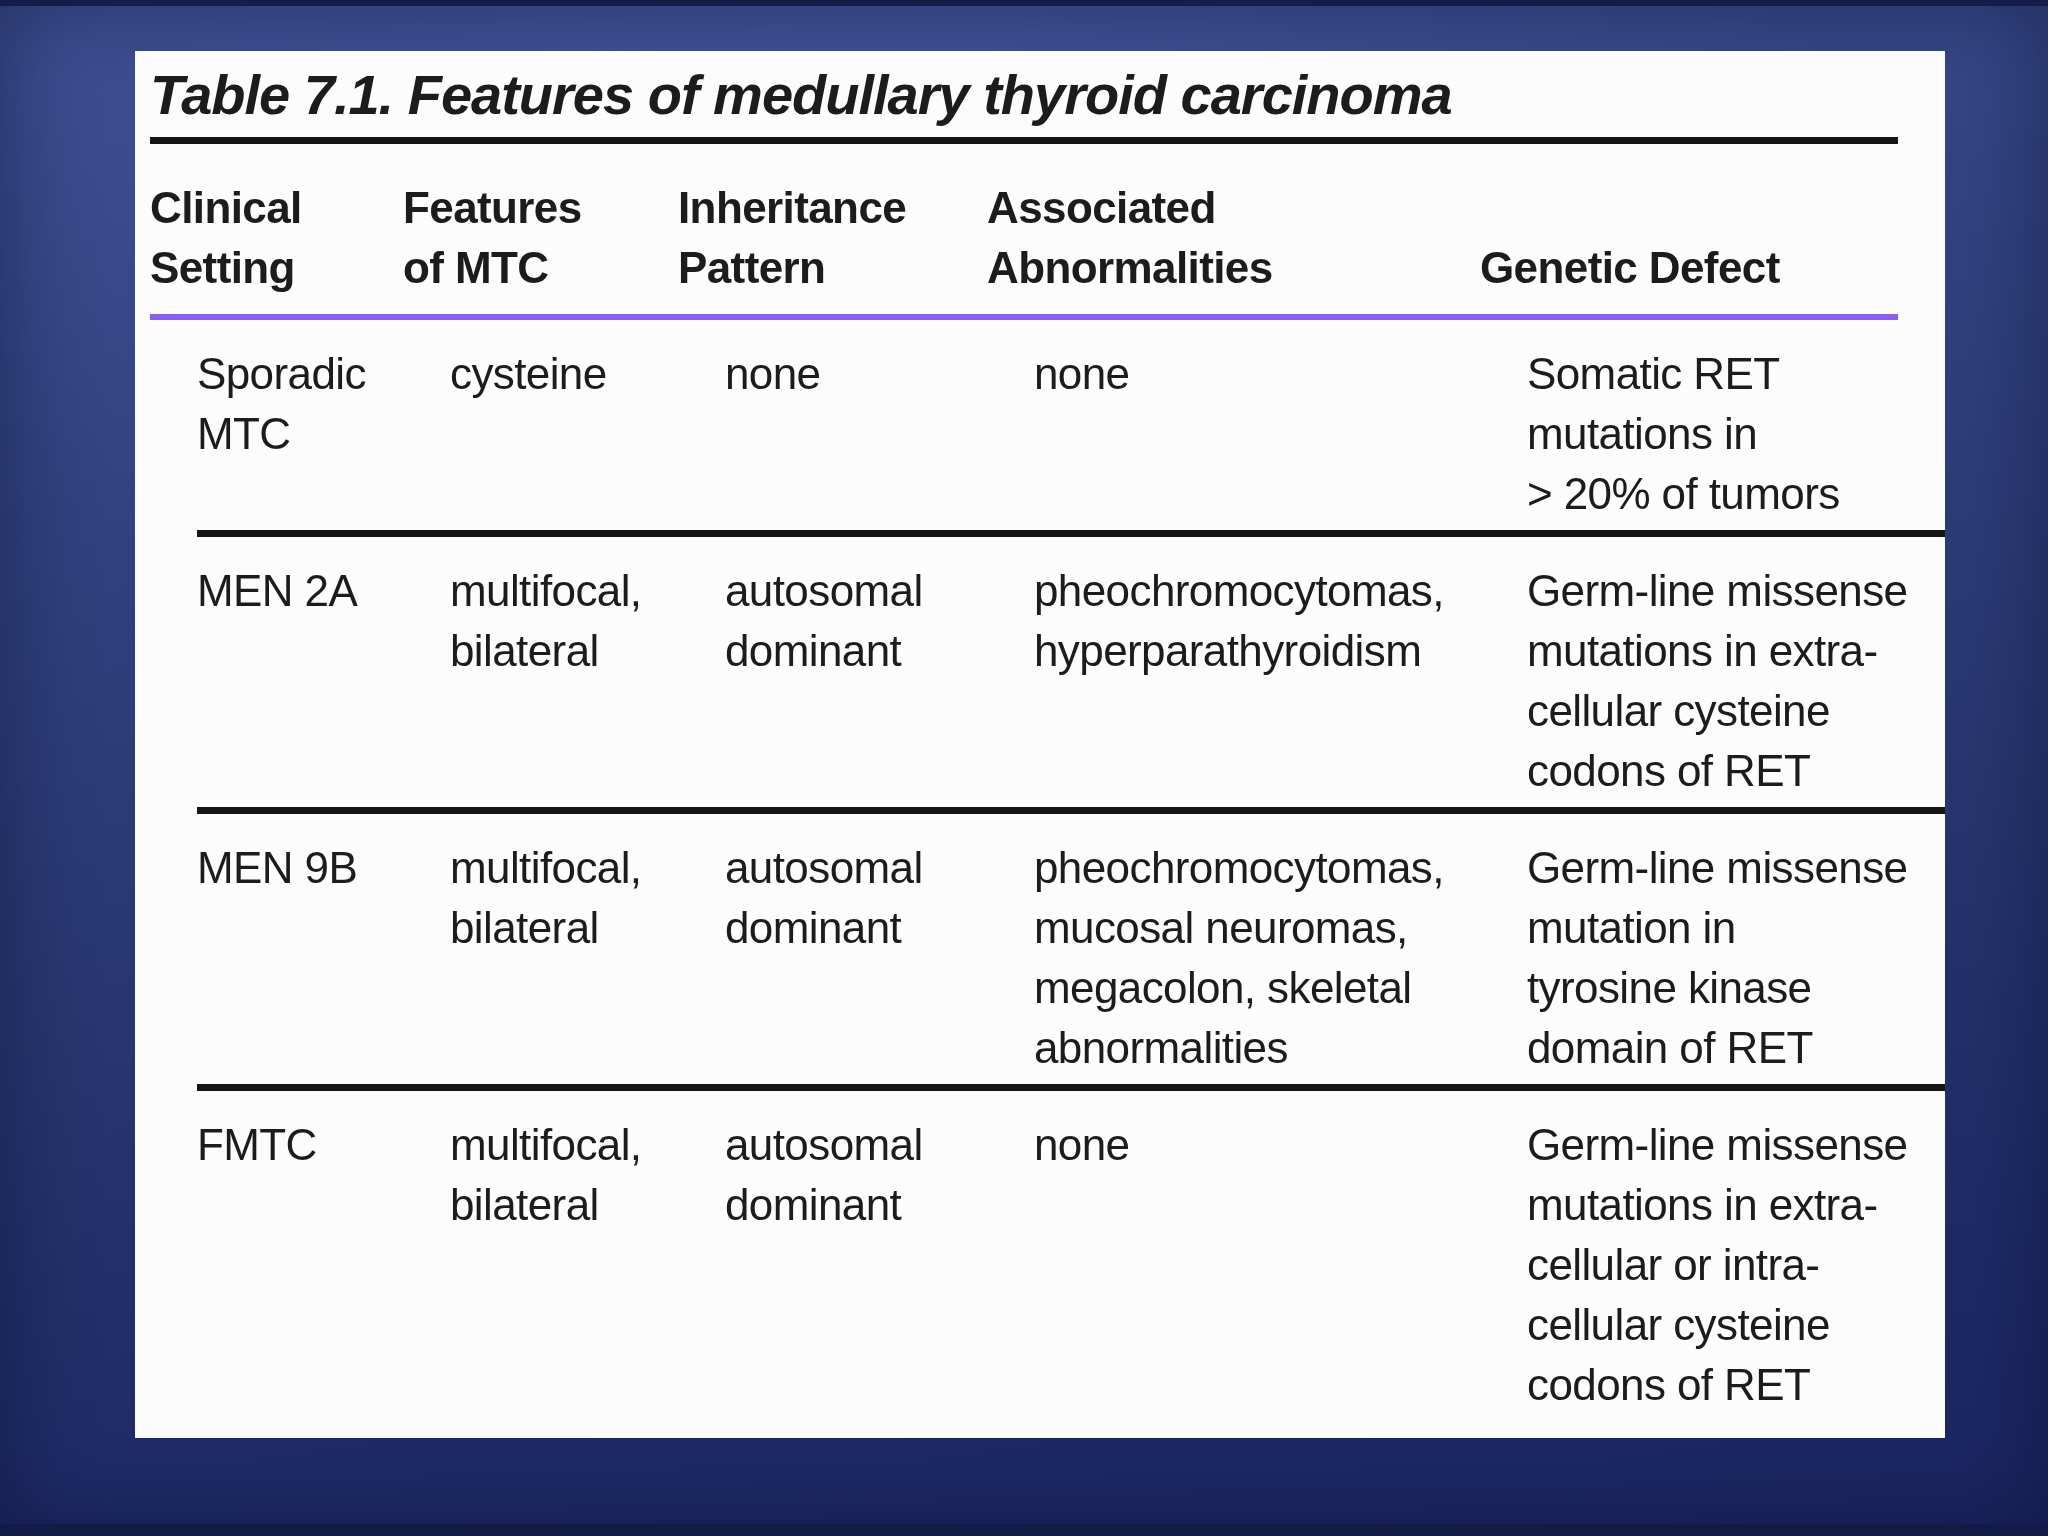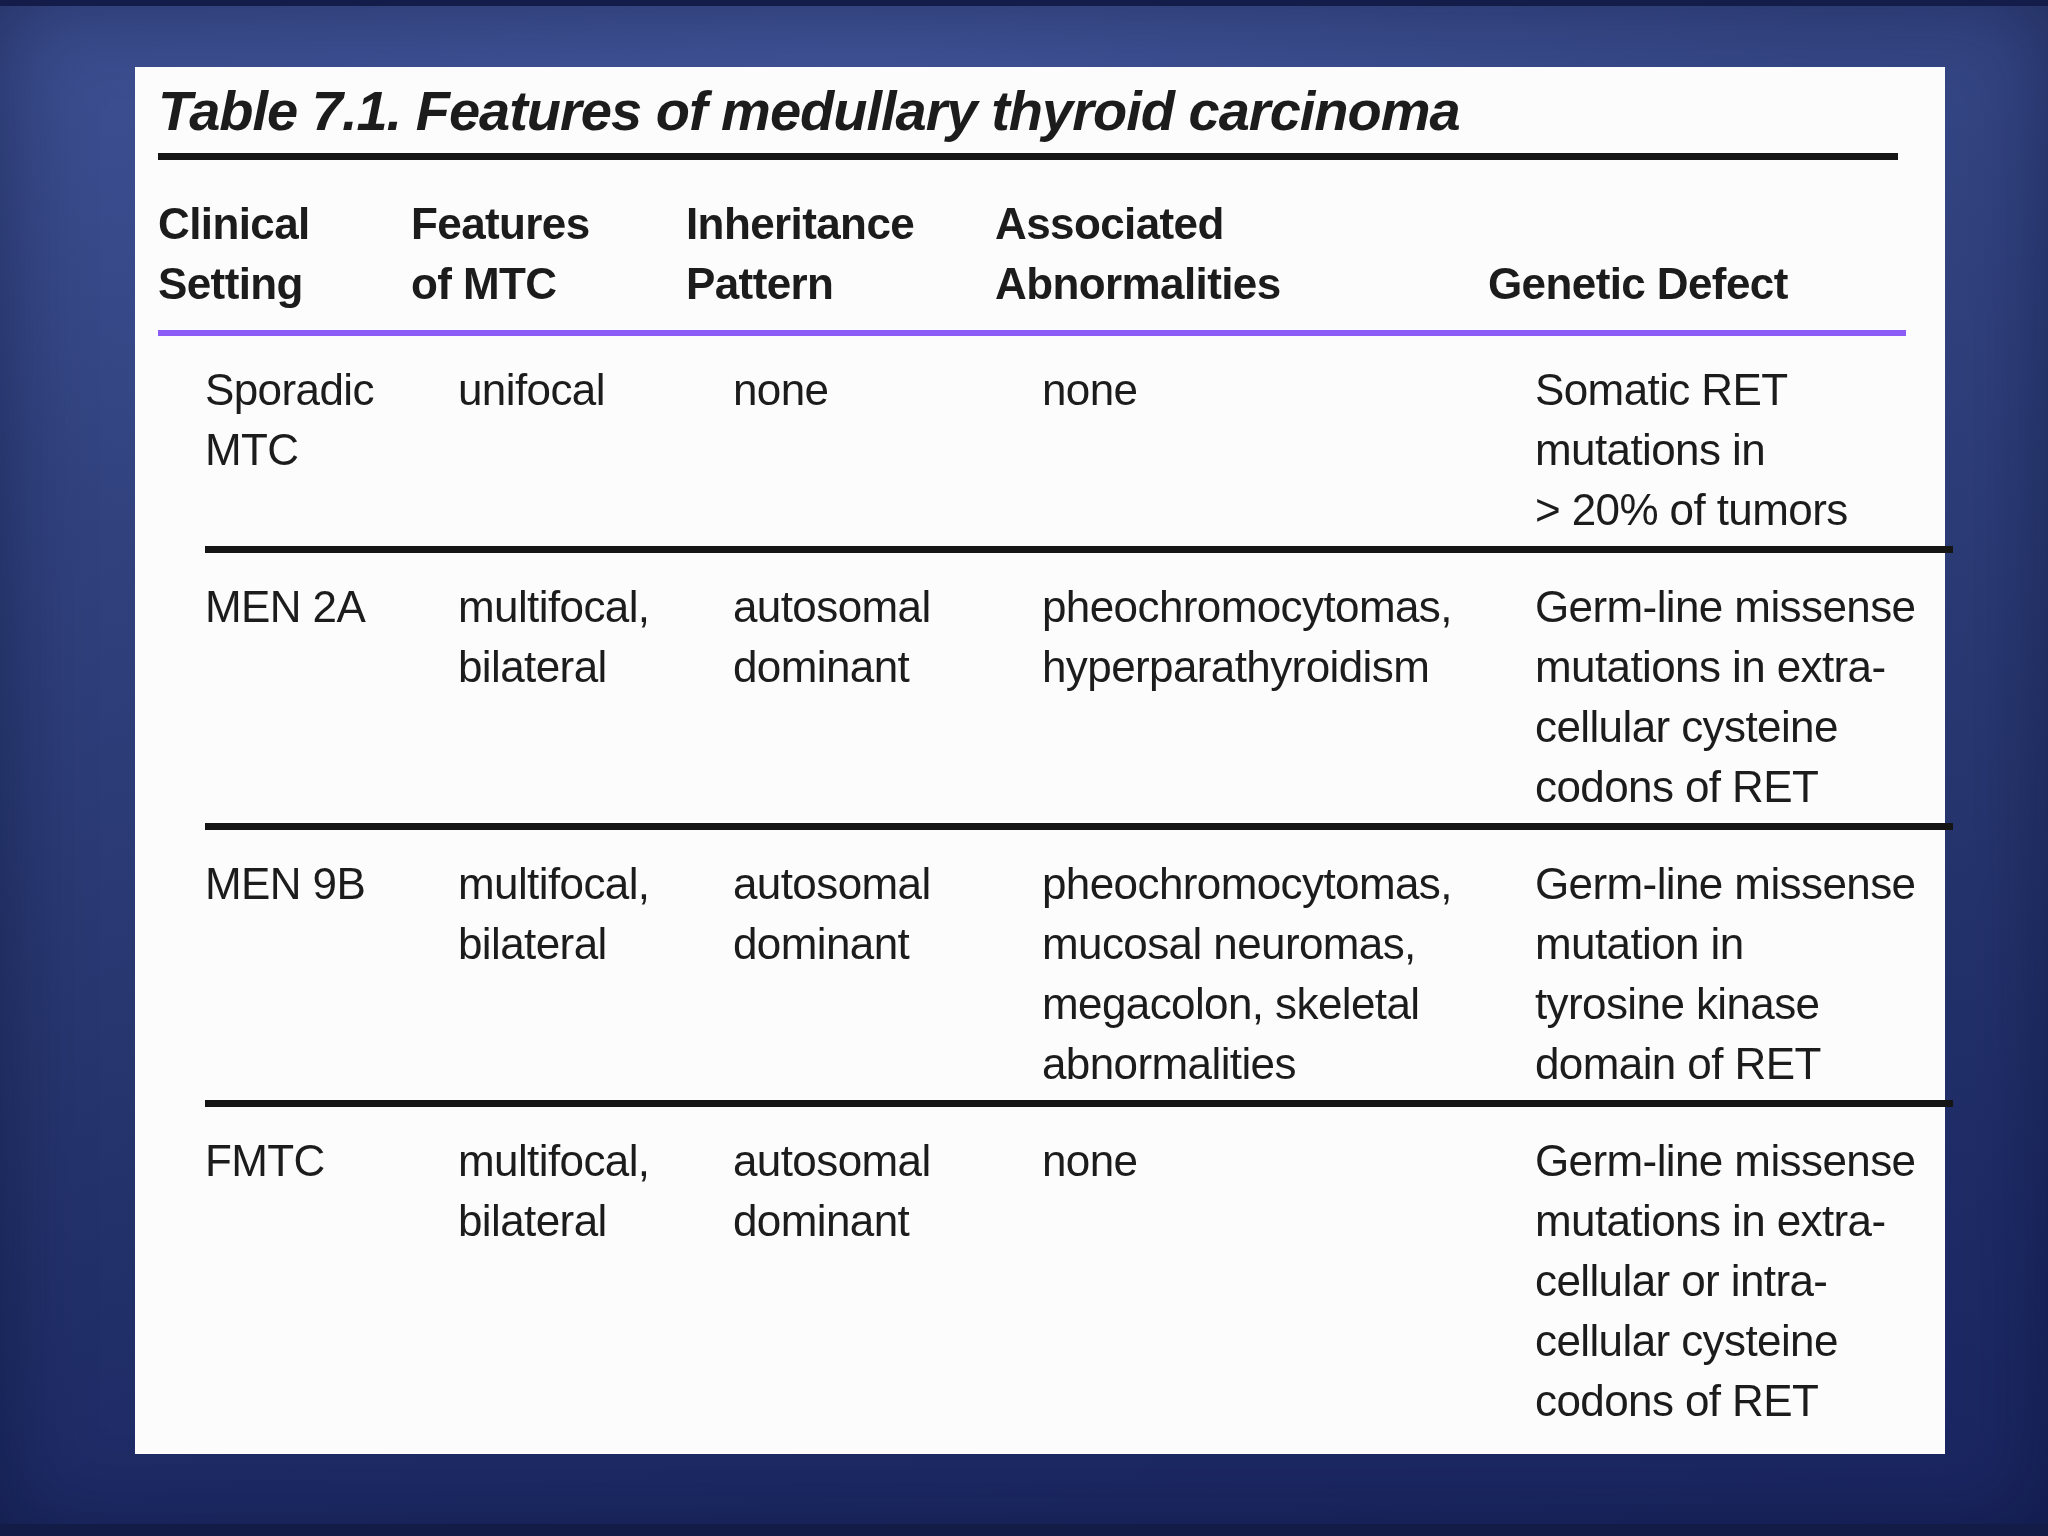--- a/index.html
+++ b/index.html
@@ -26,25 +26,25 @@
   }
   .edge-strip-bottom {
     position: absolute;
     left: 0; bottom: 0;
     width: 100%; height: 12px;
     background: #131c47;
   }
   .panel {
     position: absolute;
     left: 135px;
-    top: 67px;
+    top: 51px;
     width: 1810px;
     height: 1387px;
     background: #fcfcfc;
-    padding: 0 47px 0 23px;
+    padding: 0 47px 0 15px;
     box-sizing: border-box;
     color: #1c1c1c;
   }
   .title {
     font-style: italic;
     font-weight: bold;
     font-size: 56px;
     line-height: 60px;
     letter-spacing: -1px;
     padding-top: 14px;
@@ -104,21 +104,21 @@
       <div class="cell">Inheritance
 Pattern</div>
       <div class="cell">Associated
 Abnormalities</div>
       <div class="cell bottom-aligned">Genetic Defect</div>
     </div>
 
     <div class="trow body">
       <div class="cell">Sporadic
 MTC</div>
-      <div class="cell">unifocal</div>
+      <div class="cell">cysteine</div>
       <div class="cell">none</div>
       <div class="cell">none</div>
       <div class="cell">Somatic RET
 mutations in
 &gt; 20% of tumors</div>
     </div>
 
     <div class="trow body">
       <div class="cell">MEN 2A</div>
       <div class="cell">multifocal,

